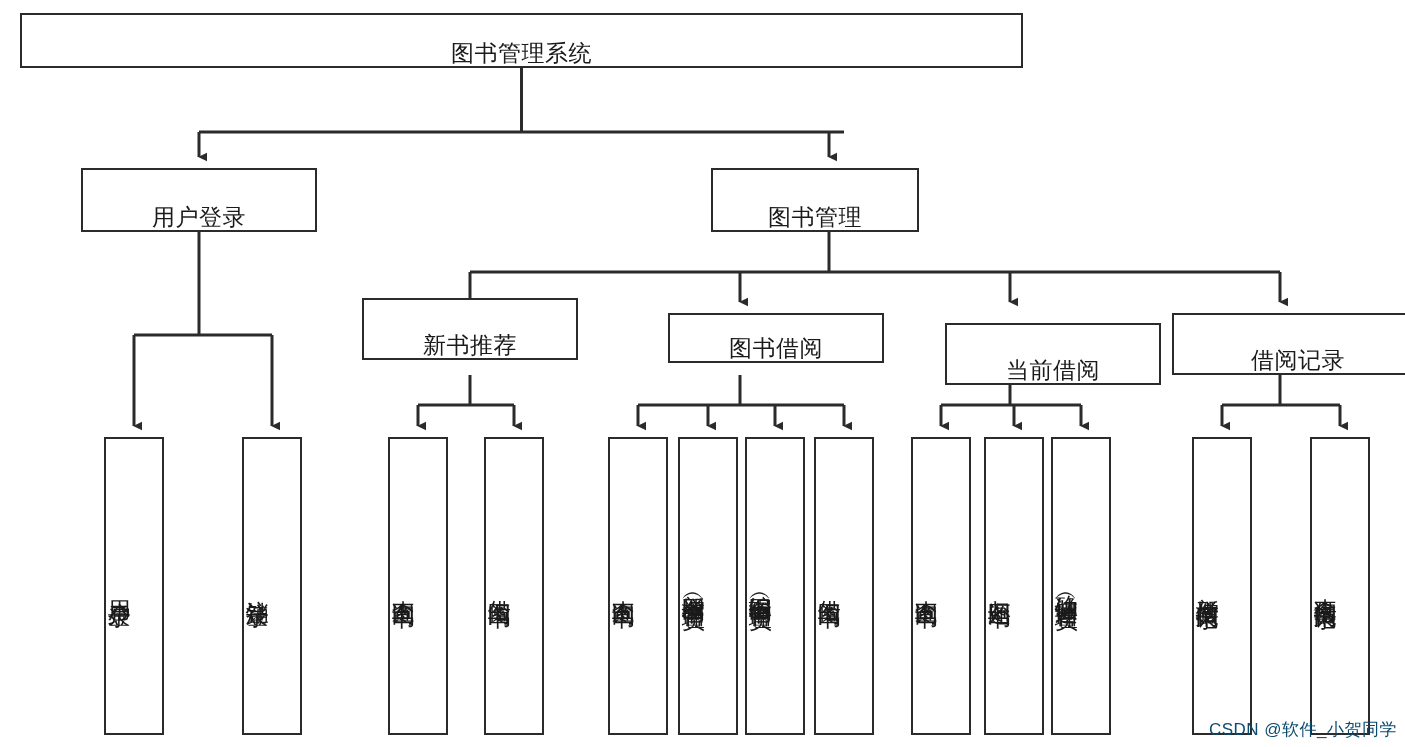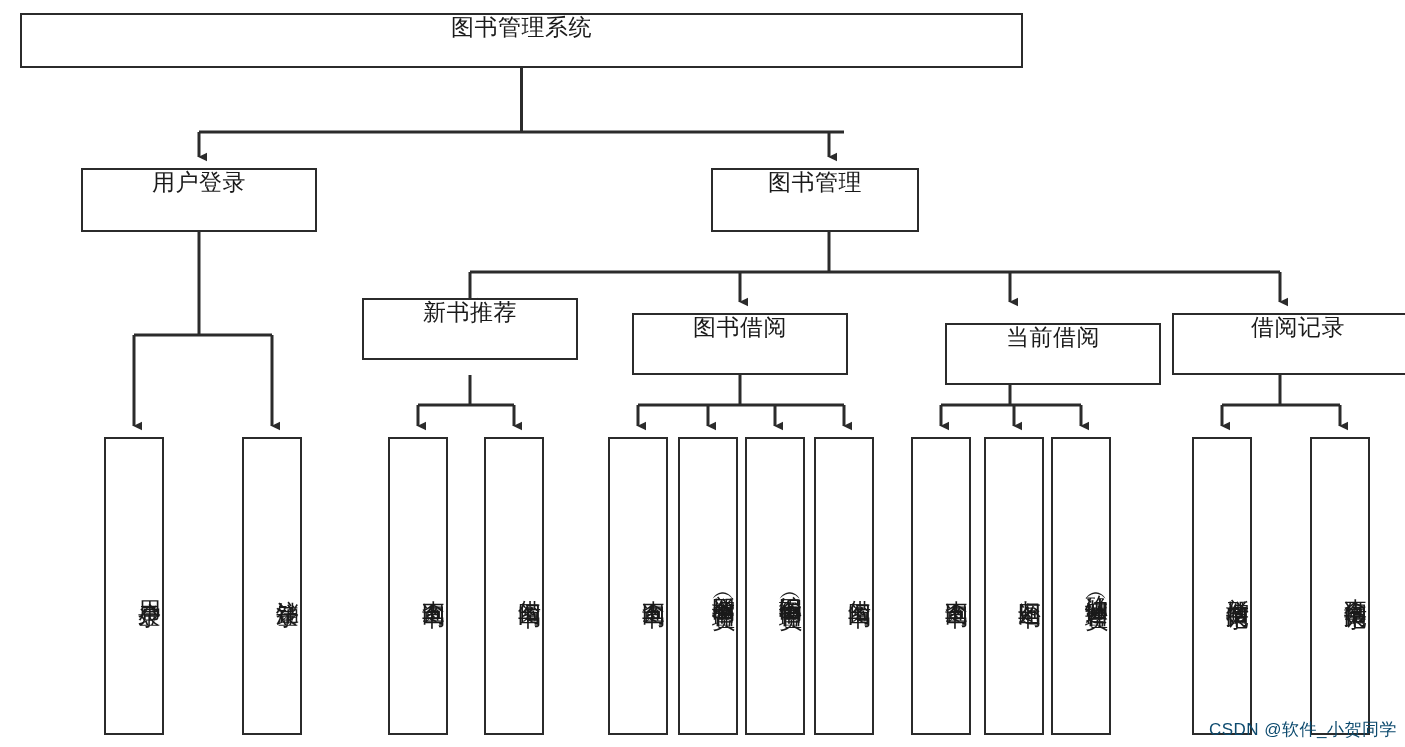--- a/index.html
+++ b/index.html
@@ -23,21 +23,21 @@
     top: 0;
     width: 1405px;
     height: 747px;
   }
   .node {
     position: absolute;
     box-sizing: border-box;
     background: #ffffff;
     border: 2px solid #2b2b2b;
     display: flex;
-    align-items: flex-start;
+    align-items: flex-end;
     justify-content: center;
     color: #1a1a1a;
   }
   .node-h {
     font-size: 23px;
     line-height: 1.1;
     letter-spacing: 0.5px;
   }
   .node-root {
     font-size: 23px;
@@ -130,21 +130,21 @@
   <div class="node node-h" style="left:81px; top:168px; width:236px; height:64px;">
     <span>用户登录</span>
   </div>
   <div class="node node-h" style="left:711px; top:168px; width:208px; height:64px;">
     <span>图书管理</span>
   </div>
 
   <div class="node node-h" style="left:362px; top:298px; width:216px; height:62px;">
     <span>新书推荐</span>
   </div>
-  <div class="node node-h" style="left:632px; top:313px; width:216px; height:62px;">
+  <div class="node node-h" style="left:668px; top:313px; width:216px; height:50px;">
     <span>图书借阅</span>
   </div>
   <div class="node node-h" style="left:902px; top:323px; width:216px; height:62px;margin-left:43px;">
     <span>当前借阅</span>
   </div>
   <div class="node node-h" style="left:1172px; top:313px; width:252px; height:62px;">
     <span>借阅记录</span>
   </div>
 
   <div class="node node-v" style="left:104px; top:437px; width:60px; height:298px;">

